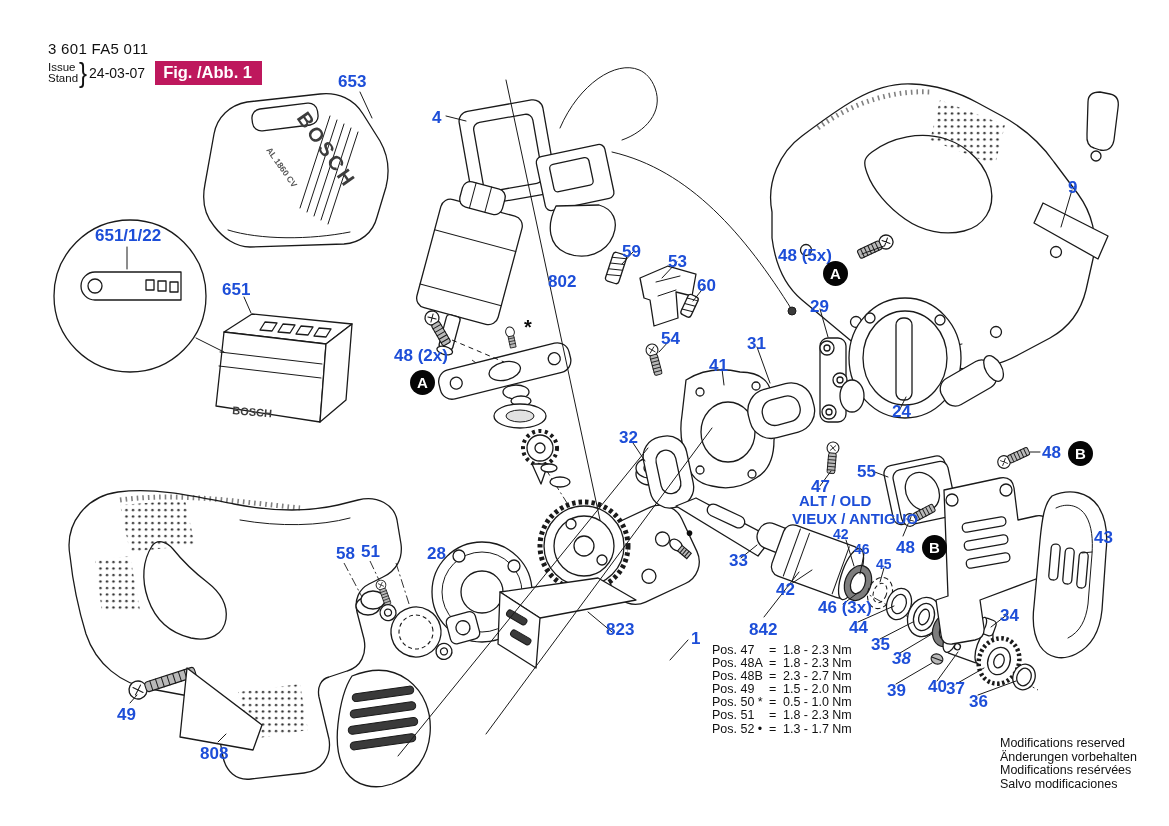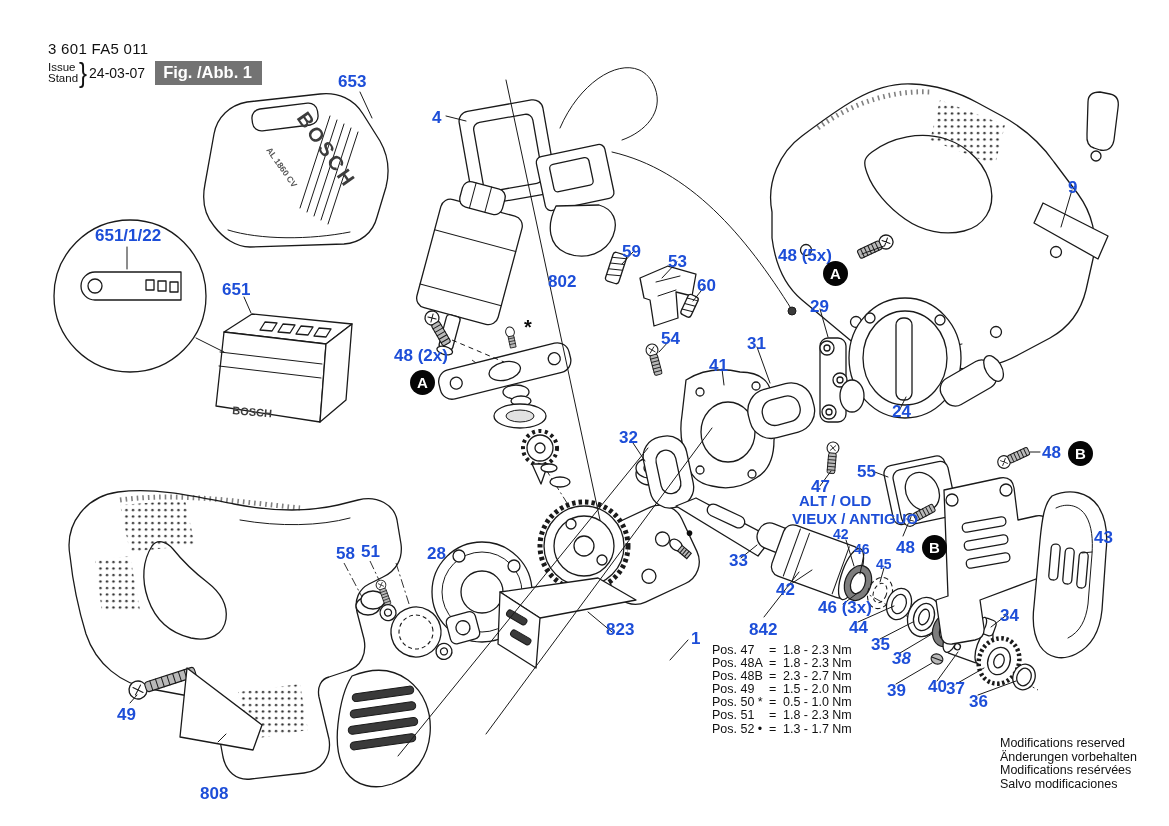--- a/index.html
+++ b/index.html
@@ -20,21 +20,21 @@
   .plabel.s{font-size:14px;}
   .badge{position:absolute;width:25px;height:25px;border-radius:50%;background:#050505;color:#fff;
          font-weight:bold;font-size:15px;display:flex;align-items:center;justify-content:center;}
   .fnote{position:absolute;font-weight:bold;font-size:20px;color:#0c0c0c;}
   .hdr{position:absolute;left:48px;top:40px;z-index:3;}
   .hdr .pn{font-size:15px;letter-spacing:.3px;}
   .hdr .row{display:flex;align-items:center;margin-top:2px;}
   .issue-stand{display:flex;flex-direction:column;font-size:11.5px;line-height:11.5px;}
   .brace{font-size:24px;font-weight:300;margin:0 2px 0 1px;transform:scaleY(1.15);}
   .date{font-size:14px;margin-right:10px;}
-  .figbox{background:#737373;color:#fff;font-weight:bold;font-size:16.5px;padding:2px 10px 3px 8px;}
+  .figbox{background:#be185d;color:#fff;font-weight:bold;font-size:16.5px;padding:2px 10px 3px 8px;}
   .torque{position:absolute;left:712px;top:644px;z-index:3;font-size:12.5px;line-height:13.1px;}
   .torque-row{display:grid;grid-template-columns:57px 14px auto;}
   .footer{position:absolute;left:1000px;top:737px;z-index:3;font-size:12.5px;line-height:13.5px;}
 </style>
 </head>
 <body>
 
 <div class="canvas">
 
 <svg class="art" width="1169" height="826" viewBox="0 0 1169 826">
@@ -488,21 +488,21 @@
       <div class="plabel" style="left: 1000px; top: 606px;">34</div>
       <div class="plabel" style="left: 946px; top: 679px;">37</div>
       <div class="plabel" style="left: 969px; top: 692px;">36</div>
       <div class="plabel" style="left: 336px; top: 544px;">58</div>
       <div class="plabel" style="left: 361px; top: 542px; text-align: right;">51</div>
       <div class="plabel" style="left: 387px; top: 544px; margin-left: 40px;">28</div>
       <div class="plabel" style="left: 606px; top: 620px;">823</div>
       <div class="plabel" style="left: 691px; top: 629px;">1</div>
       <div class="plabel" style="left: 749px; top: 620px;">842</div>
       <div class="plabel" style="left: 117px; top: 705px;">49</div>
-      <div class="plabel" style="left: 200px; top: 744px; margin-top: 40px;">808</div>
+      <div class="plabel" style="left: 200px; top: 744px;">808</div>
       <div class="badge" style="left: 410px; top: 370px;">A</div>
       <div class="badge" style="left: 823px; top: 261px;">A</div>
       <div class="badge" style="left: 1068px; top: 441px;">B</div>
       <div class="badge" style="left: 922px; top: 535px;">B</div>
       <div class="fnote" style="left: 524px; top: 316px;">*</div>
       <div class="fnote" style="left: 686px; top: 522px;">•</div>
     </div>
 
 <div class="torque">
   <div id="torque-rows">

